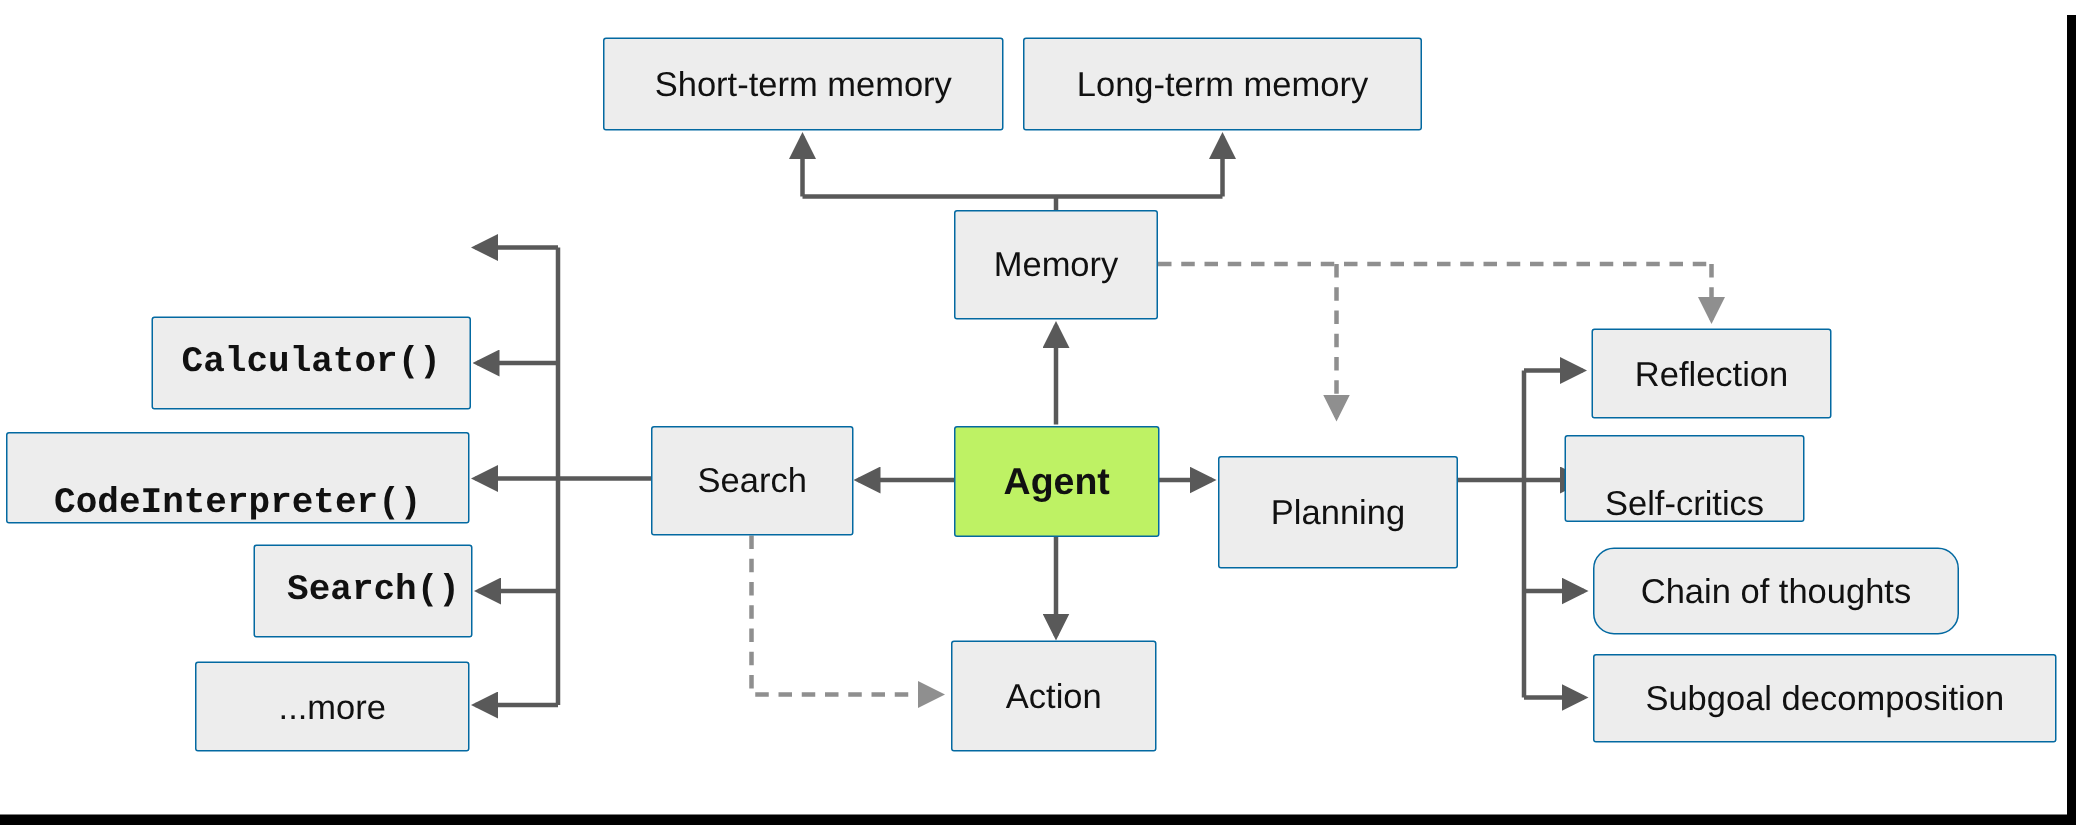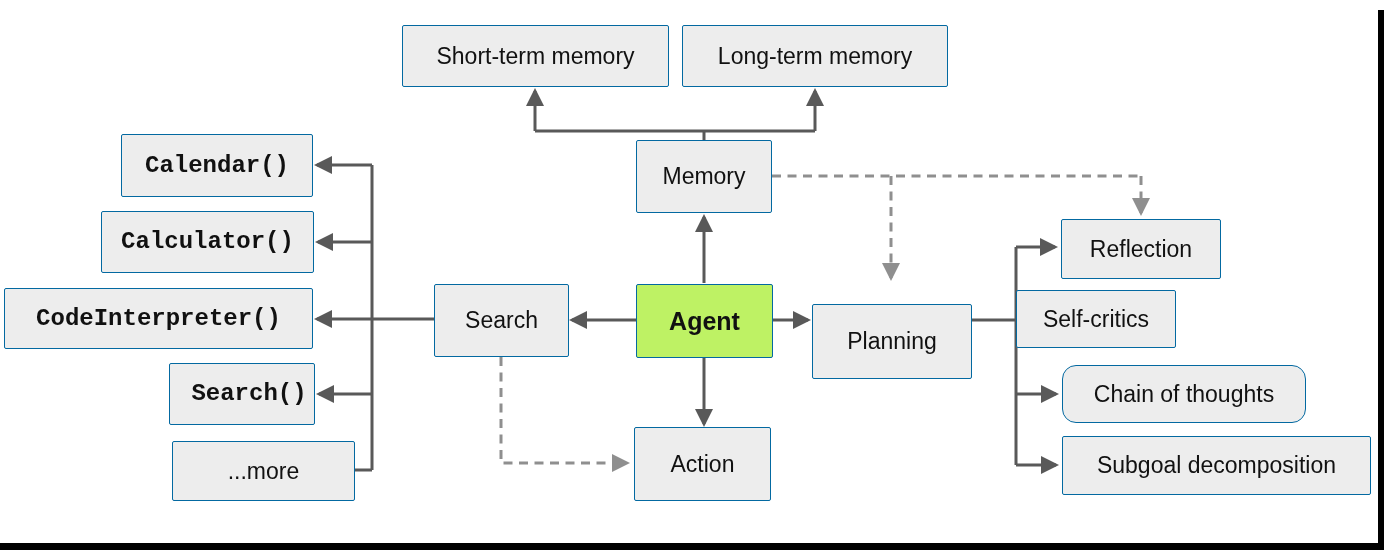--- a/index.html
+++ b/index.html
@@ -124,45 +124,42 @@
   </div>
 
   <div class="node" style="left:812px; top:284px; width:160px; height:75px;margin-top:20px;">
     <span>Planning</span>
   </div>
 
   <div class="node" style="left:634px; top:427px; width:137px; height:74px;">
     <span>Action</span>
   </div>
 
-  <div class="node mono" style="left:121px; top:134px; width:192px; height:63px;">
-    <span>Calendar()</span>
-  </div>
 
   <div class="node mono" style="left:101px; top:211px; width:213px; height:62px;">
     <span>Calculator()</span>
   </div>
 
-  <div class="node mono" style="left:4px; top:288px; width:309px; height:61px;">
+  <div class="node mono" style="left:4px; top:288px; width:309px; height:61px;align-items:flex-end;">
     <span>CodeInterpreter()</span>
   </div>
 
   <div class="node mono" style="left:169px; top:363px; width:146px; height:62px;padding-left:14px;">
     <span>Search()</span>
   </div>
 
-  <div class="node" style="left:130px; top:441px; width:183px; height:60px;margin-left:42px;">
+  <div class="node" style="left:130px; top:441px; width:183px; height:60px;">
     <span>...more</span>
   </div>
 
   <div class="node" style="left:1061px; top:219px; width:160px; height:60px;">
     <span>Reflection</span>
   </div>
 
-  <div class="node" style="left:1016px; top:290px; width:160px; height:58px;">
+  <div class="node" style="left:1043px; top:290px; width:160px; height:58px;align-items:flex-end;">
     <span>Self-critics</span>
   </div>
 
   <div class="node" style="left:1062px; top:365px; width:244px; height:58px;border-radius:14px;">
     <span>Chain of thoughts</span>
   </div>
 
   <div class="node" style="left:1062px; top:436px; width:309px; height:59px;">
     <span>Subgoal decomposition</span>
   </div>

